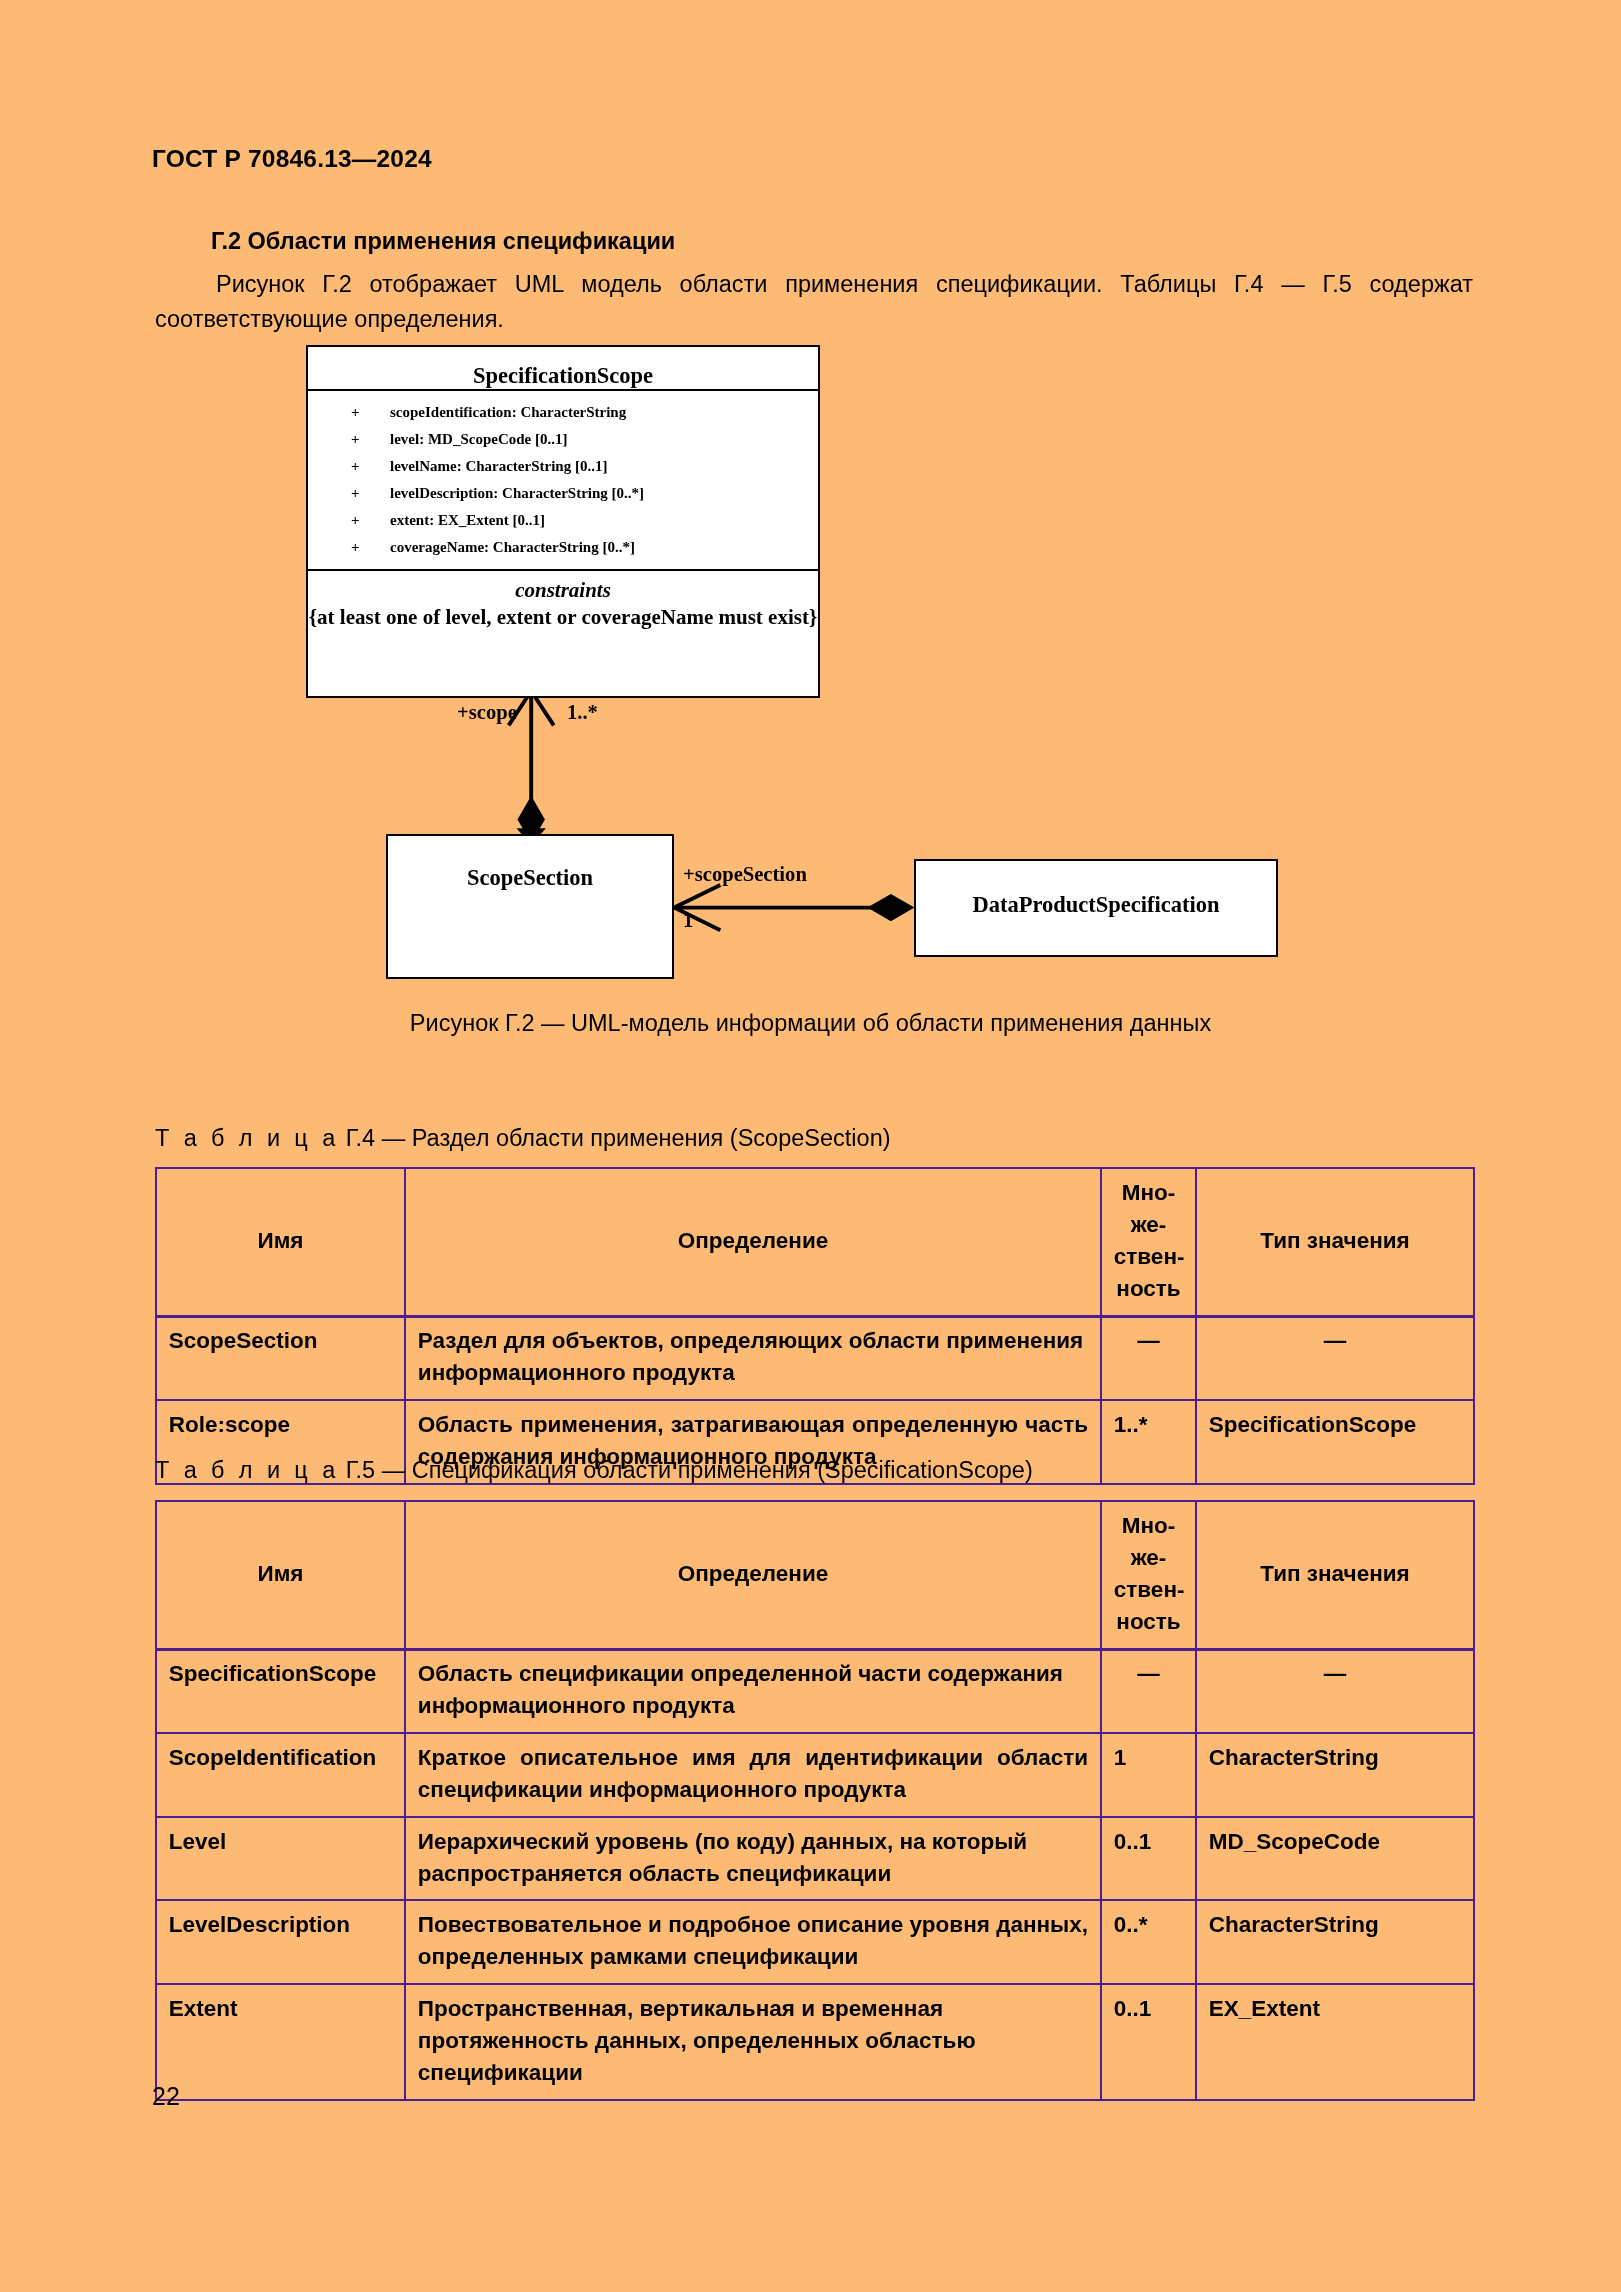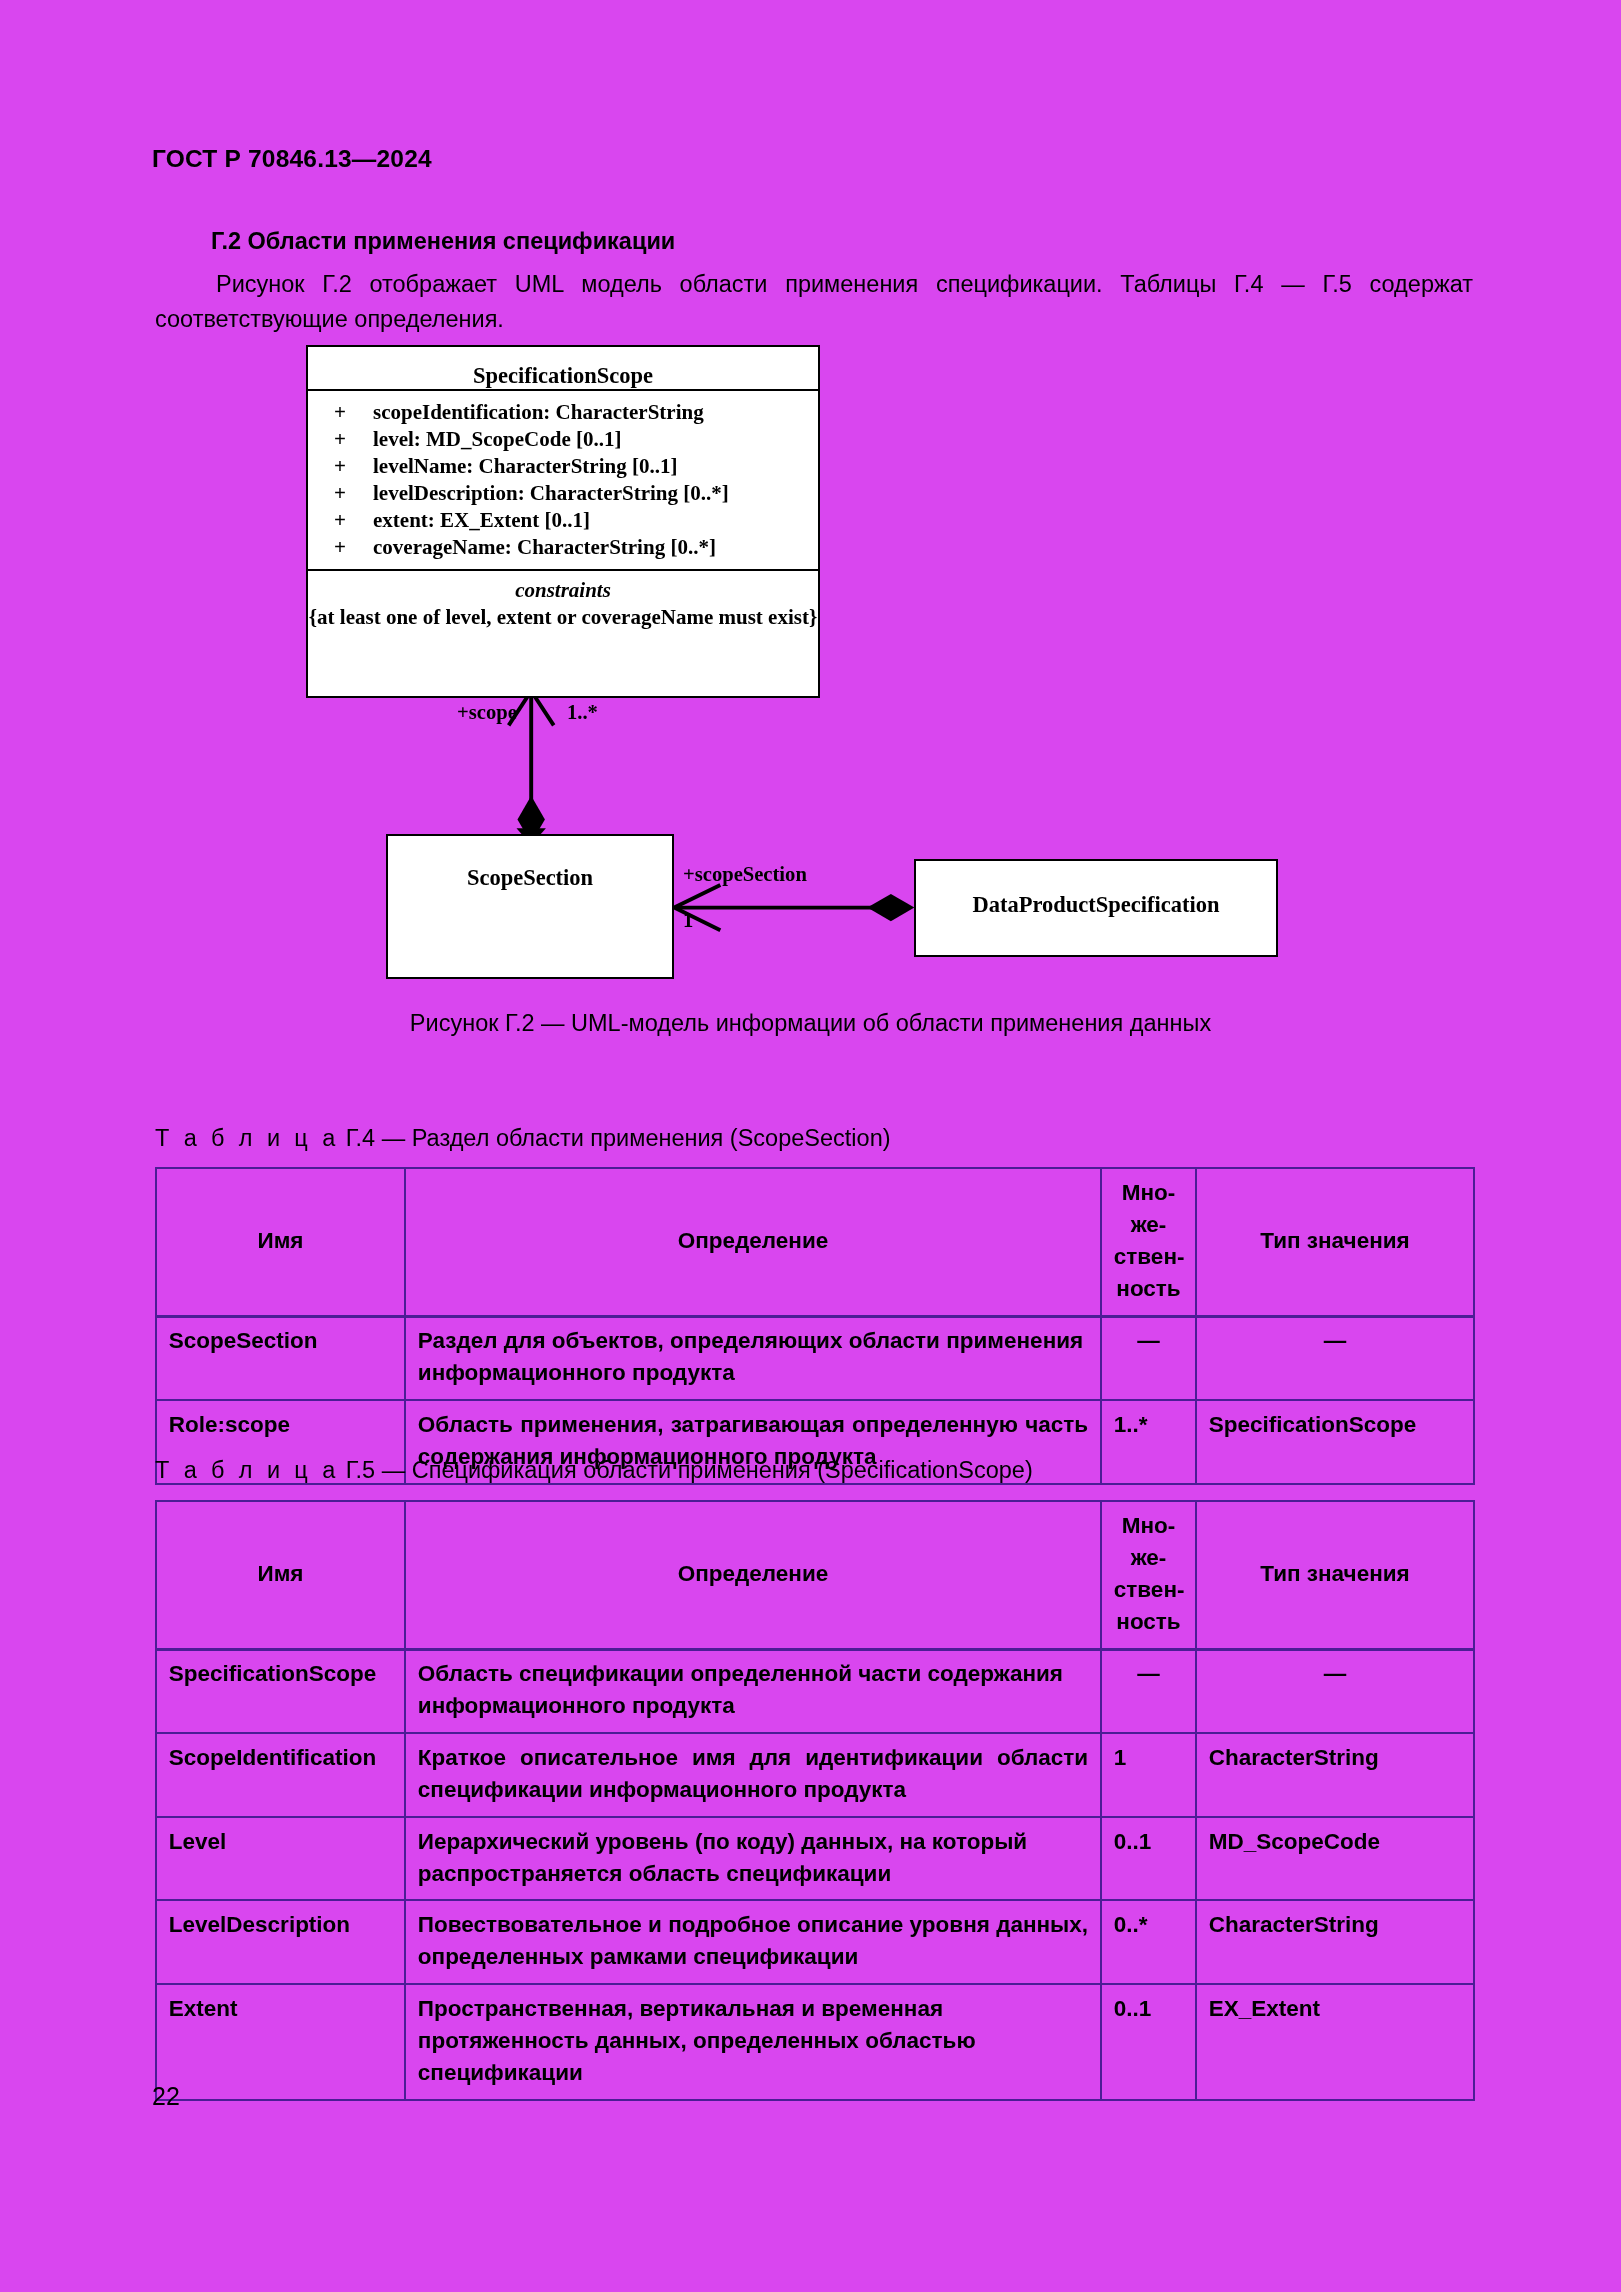--- a/index.html
+++ b/index.html
@@ -8,21 +8,21 @@
     background: #ffffff;
   }
   body {
     font-family: "Liberation Sans", sans-serif;
     color: #000000;
   }
   .page {
     position: relative;
     width: 1621px;
     height: 2293px;
-    background: #d946ef;
+    background: #fdba74;
     overflow: hidden;
   }
 
   
   .doc-header {
     position: absolute;
     left: 152px;
     top: 145px;
     font-size: 24.5px;
     font-weight: bold;
@@ -77,24 +77,25 @@
   }
   .uml-divider {
     border-top: 2.9px solid #000;
   }
   .uml-attrs {
     padding: 8.8px 0 7.8px 0;
   }
   .uml-attr {
     font-family: "Liberation Serif", serif;
     font-weight: bold;
-    font-size: 21px;
+    font-size: 15px;
     line-height: 27px;
     white-space: nowrap;
     padding-left: 26px;
+    margin-left: 17px;
   }
   .uml-attr .vis {
     display: inline-block;
     width: 39px;
   }
   .uml-constraints {
     padding-top: 6.9px;
     text-align: center;
   }
   .uml-constraints .c-title {

